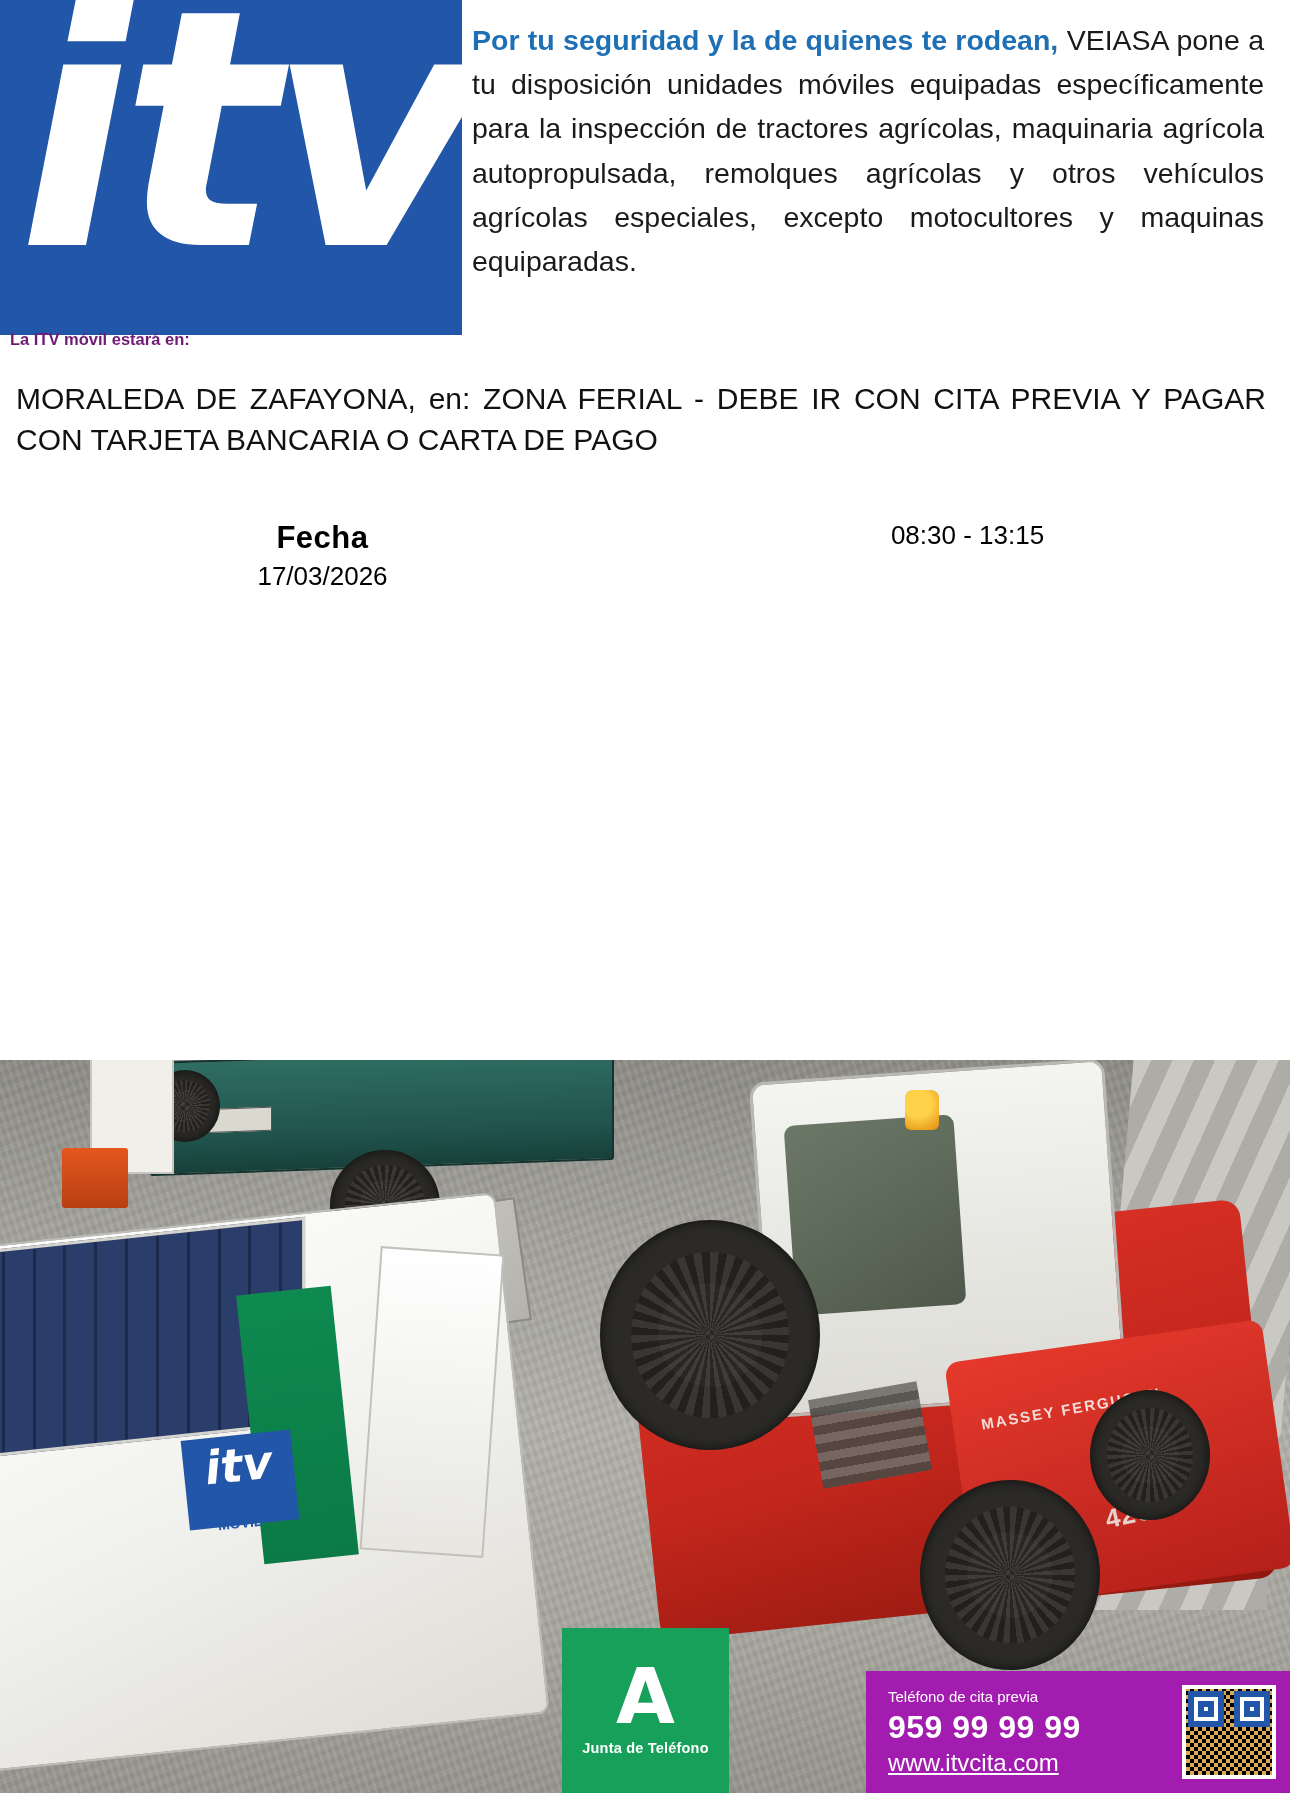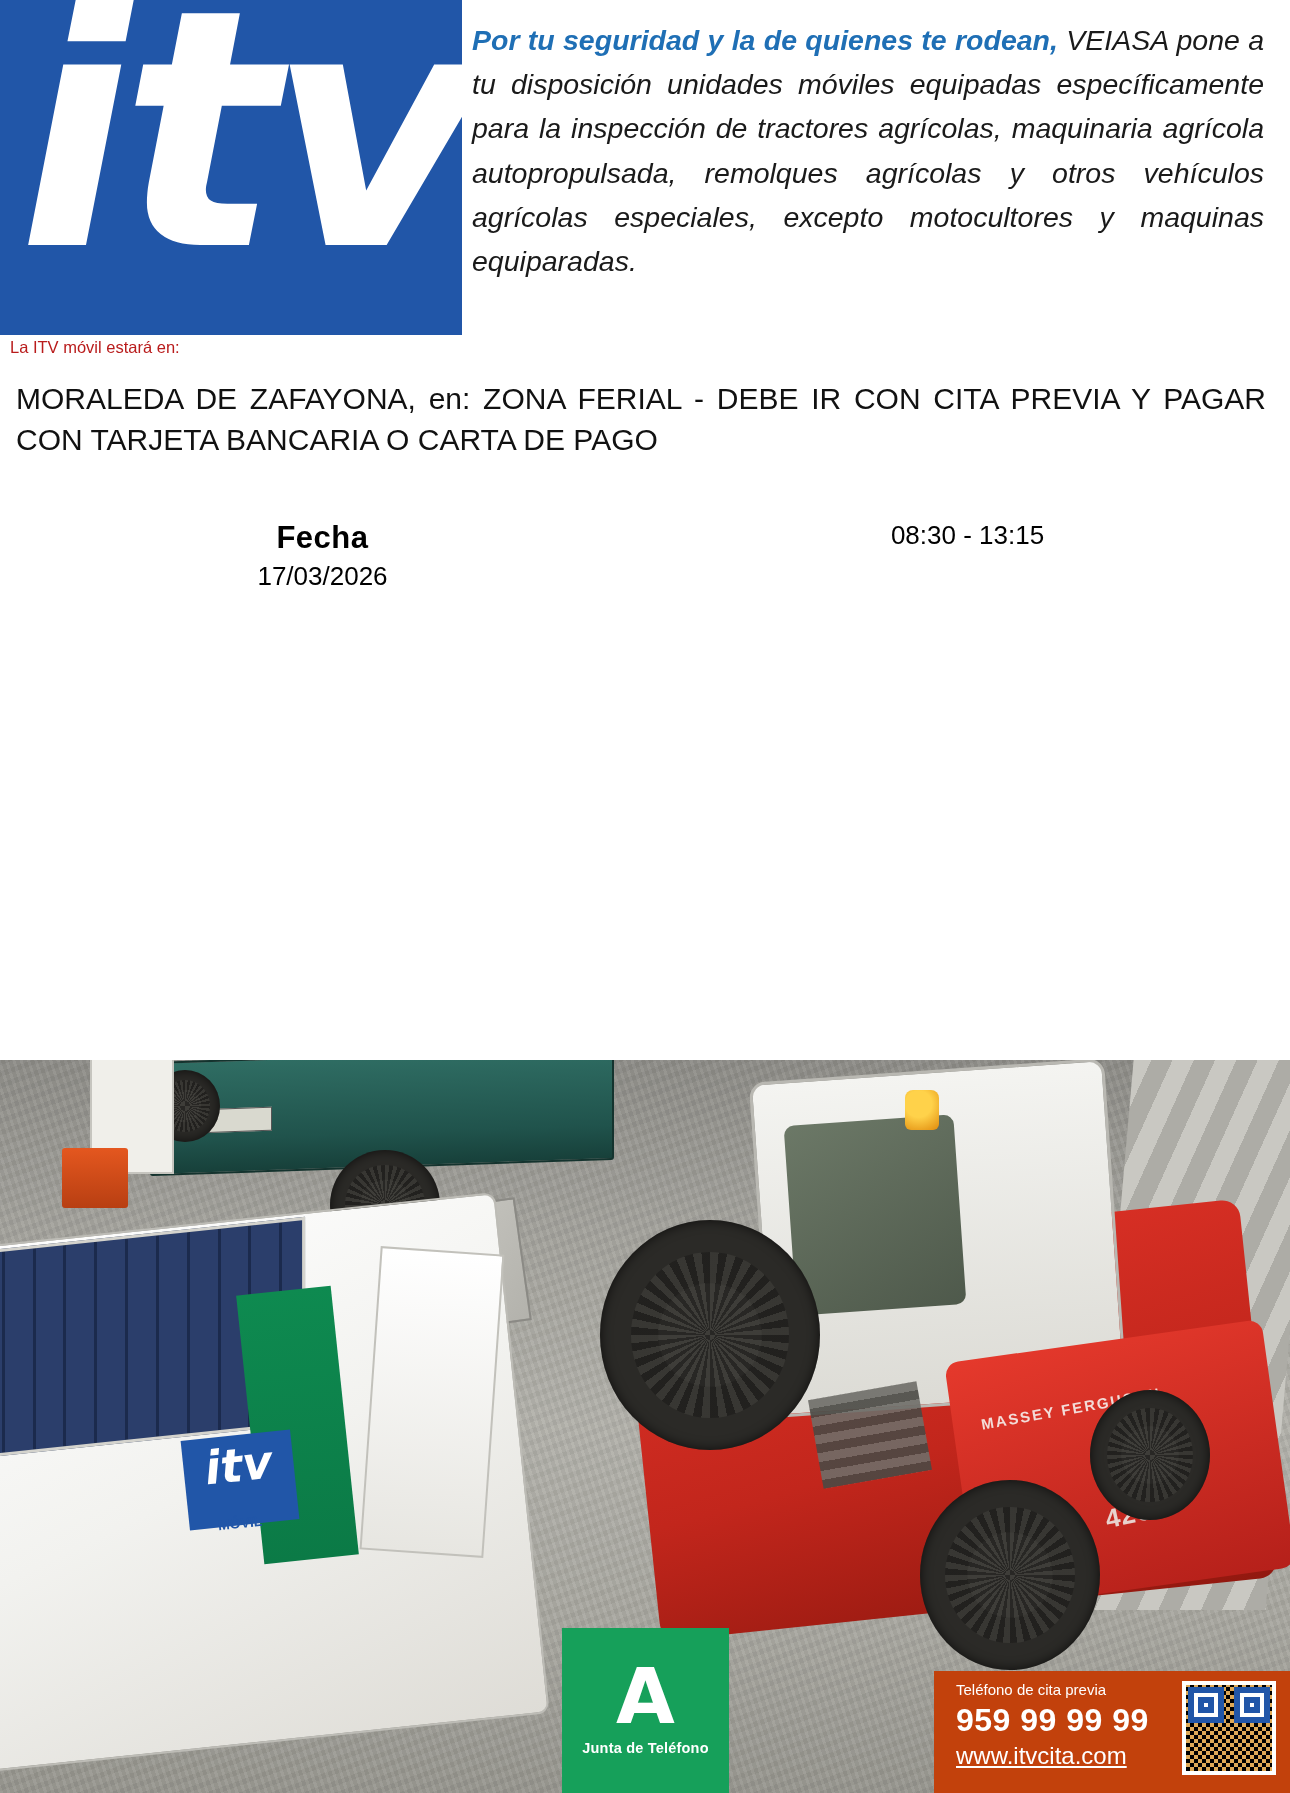--- a/index.html
+++ b/index.html
@@ -46,35 +46,34 @@
     user-select: none;
   }
   .intro {
     flex: 1 1 auto;
     padding: 18px 26px 0 10px;
     font-size: 28.5px;
     line-height: 1.55;
     text-align: justify;
     text-justify: inter-word;
     color: #1a1a1a;
-    font-style: italic;
   }
   .intro .lead {
     color: #1f6fb5;
     font-weight: bold;
   }
 
   
   .itv-movil-line {
     position: absolute;
     left: 10px;
-    top: 338px;
+    top: 330px;
     font-size: 16.5px;
-    font-weight: normal;
-    color: #b91c1c;
+    font-weight: bold;
+    color: #701a75;
   }
 
   
   .location {
     position: absolute;
     left: 16px;
     top: 378px;
     width: 1250px;
     font-size: 30px;
     line-height: 1.37;
@@ -387,25 +386,26 @@
     font-size: 14.5px;
     font-weight: bold;
     letter-spacing: .2px;
   }
 
   
   .cita-box {
     position: absolute;
     right: 0;
     bottom: 0;
-    width: 356px;
+    width: 424px;
     height: 122px;
-    background: #c2410c;
+    background: #a21caf;
     color: #ffffff;
     display: flex;
+    align-items: center;
     box-sizing: border-box;
     padding: 10px 14px 10px 22px;
   }
   .cita-text { flex: 1 1 auto; }
   .cita-caption { font-size: 15px; margin-bottom: 4px; }
   .cita-phone { font-size: 32px; font-weight: bold; letter-spacing: .5px; }
   .cita-url { font-size: 24px; margin-top: 3px; text-decoration: underline; }
   .qr {
     width: 86px;
     height: 86px;

